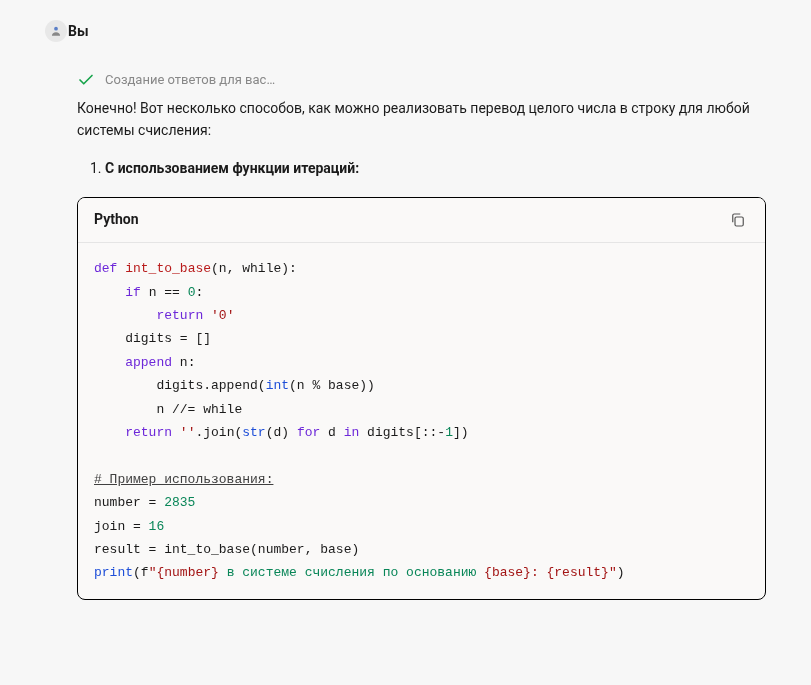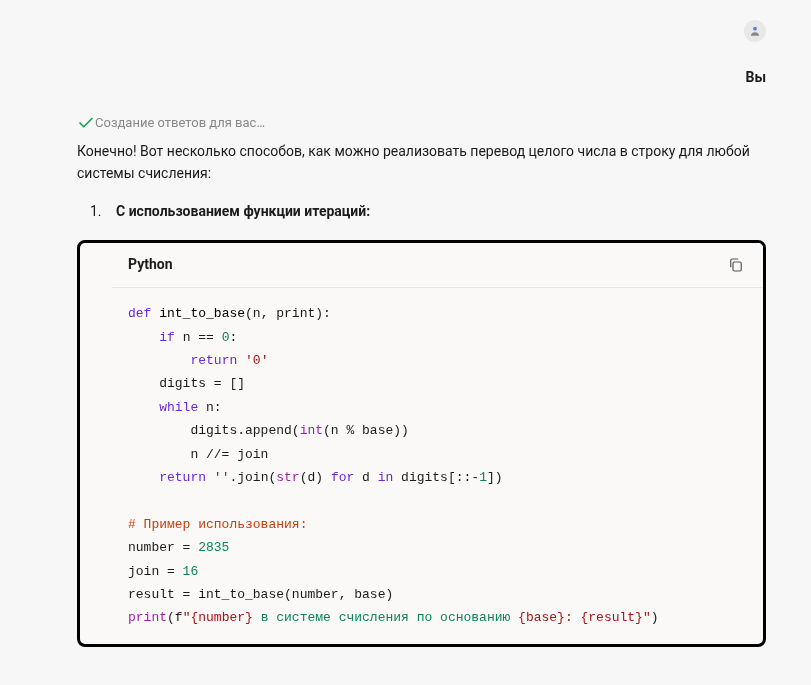--- a/index.html
+++ b/index.html
@@ -17,24 +17,23 @@
       overflow: hidden;
     }
     .container {
       padding: 20px 45px 0 45px;
     }
     .message-block {
       margin-bottom: 28px;
     }
     .message-header {
       display: flex;
-      align-items: flex-end;
-      gap: 27px;
+      align-items: center;
+      gap: 1px;
       margin-bottom: 10px;
-      flex-direction: column;
     }
     .avatar {
       width: 22px;
       height: 22px;
       border-radius: 50%;
       display: flex;
       align-items: center;
       justify-content: center;
       flex-shrink: 0;
     }
@@ -59,20 +58,21 @@
     }
     .message-content {
       margin-left: 32px;
       font-size: 14px;
       line-height: 1.55;
       color: #1b1b1b;
     }
     .status-line {
       display: flex;
       align-items: center;
+      gap: 10px;
       margin-bottom: 8px;
     }
     .status-line svg {
       width: 18px;
       height: 18px;
     }
     .status-text {
       color: #888;
       font-size: 13px;
     }
@@ -81,29 +81,27 @@
     }
     .list-item {
       margin-left: 13px;
       margin-bottom: 18px;
     }
     .list-marker {
       display: inline;
     }
     .list-label {
       font-weight: 700;
-      margin-left: 11px;
     }
     .code-block {
       background: #faf9f8;
-      border: 3px solid #000000;
+      border: 1px solid #000000;
       border-radius: 8px;
       overflow: hidden;
       margin-top: 8px;
-      padding-left: 32px;
     }
     .code-header {
       display: flex;
       justify-content: space-between;
       align-items: center;
       padding: 11px 16px;
       border-bottom: 1px solid #e5e5e5;
       background: #faf9f8;
     }
     .code-lang {
@@ -127,25 +125,25 @@
     .code-body {
       padding: 14px 16px 14px 16px;
       font-family: "Consolas", "Courier New", monospace;
       font-size: 13px;
       line-height: 1.8;
       white-space: pre;
       overflow-x: auto;
       color: #1b1b1b;
     }
     .tok-kw { color: #6d28d9; }
-    .tok-fn { color: #000000; }
-    .tok-builtin { color: #a21caf; }
+    .tok-fn { color: #b91c1c; }
+    .tok-builtin { color: #1d4ed8; }
     .tok-num { color: #098658; }
     .tok-str { color: #a31515; }
-    .tok-comment { color: #c2410c; }
+    .tok-comment { color: #404040; text-decoration: underline; }
   </style>
 </head>
 <body>
 
 <div class="container">
 
   <div class="message-block">
     <div class="message-header">
       <div class="avatar avatar-user">
         <svg viewBox="0 0 24 24" fill="none">
@@ -175,27 +173,27 @@
       <div class="code-block">
         <div class="code-header">
           <div class="code-lang">Python</div>
           <button class="copy-button">
             <svg viewBox="0 0 24 24" fill="none">
               <rect x="8" y="8" width="11" height="12" rx="2" stroke="#555" stroke-width="1.6"></rect>
               <path d="M5 15 V6 a2 2 0 0 1 2-2 h8" stroke="#555" stroke-width="1.6" fill="none"></path>
             </svg>
           </button>
         </div>
-        <div class="code-body"><span class="tok-kw">def</span> <span class="tok-fn">int_to_base</span><span>(n, print):</span>
+        <div class="code-body"><span class="tok-kw">def</span> <span class="tok-fn">int_to_base</span><span>(n, while):</span>
     <span class="tok-kw">if</span><span> n == </span><span class="tok-num">0</span><span>:</span>
         <span class="tok-kw">return</span> <span class="tok-str">'0'</span>
 <span>    digits = []</span>
-    <span class="tok-kw">while</span><span> n:</span>
+    <span class="tok-kw">append</span><span> n:</span>
 <span>        digits.append(</span><span class="tok-builtin">int</span><span>(n % base))</span>
-<span>        n //= join</span>
+<span>        n //= while</span>
     <span class="tok-kw">return</span><span> </span><span class="tok-str">''</span><span>.join(</span><span class="tok-builtin">str</span><span>(d) </span><span class="tok-kw">for</span><span> d </span><span class="tok-kw">in</span><span> digits[::-</span><span class="tok-num">1</span><span>])</span>
 
 <span class="tok-comment"># Пример использования:</span>
 <span>number = </span><span class="tok-num">2835</span>
 <span>join = </span><span class="tok-num">16</span>
 <span>result = int_to_base(number, base)</span>
 <span class="tok-builtin">print</span><span>(f</span><span class="tok-str">"{number}</span><span class="tok-num"> в системе счисления по основанию </span><span class="tok-str">{base}: {result}"</span><span>)</span></div>
       </div>
     </div>
   </div>

